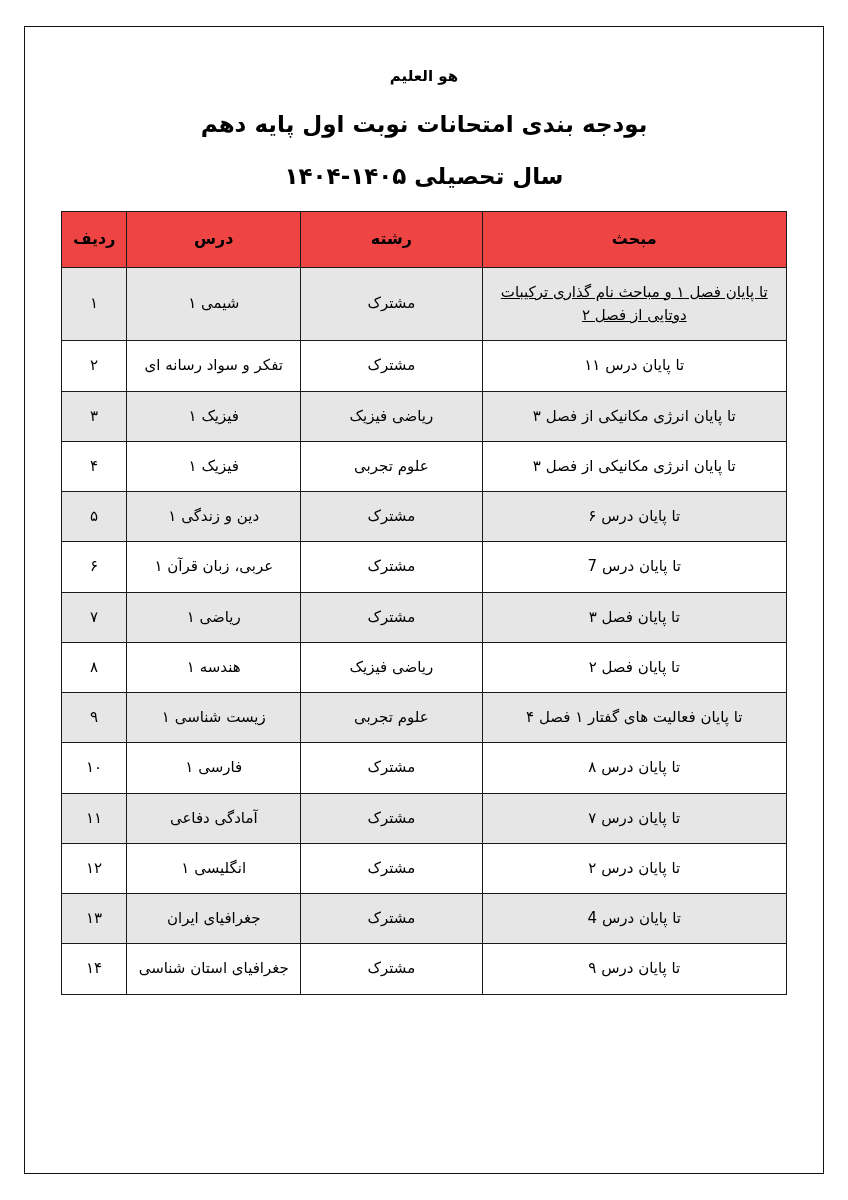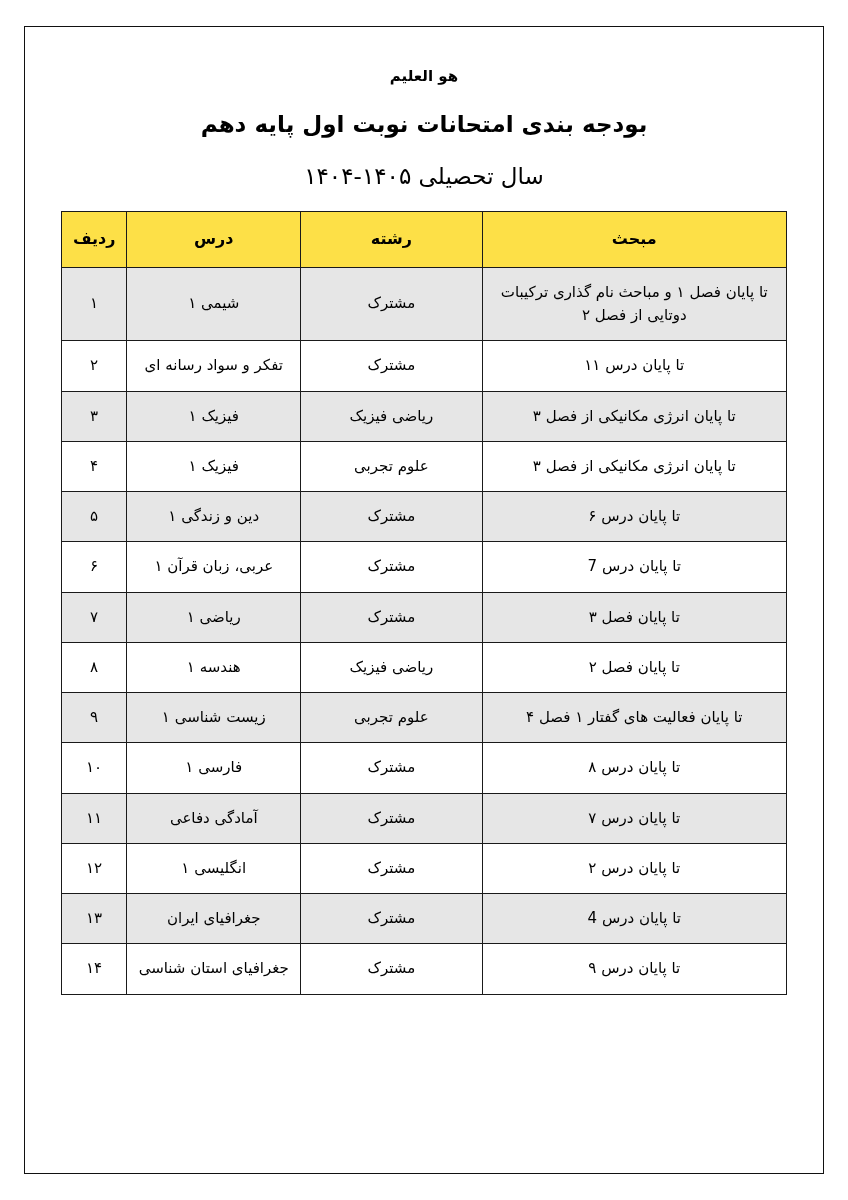--- a/index.html
+++ b/index.html
@@ -39,21 +39,21 @@
   }
   .title-1 {
     text-align: center;
     font-size: 23px;
     font-weight: 700;
     margin-bottom: 26px;
   }
   .title-2 {
     text-align: center;
     font-size: 23px;
-    font-weight: 400;
+    font-weight: 700;
     margin-bottom: 22px;
   }
   table.budget {
     border-collapse: collapse;
     width: 100%;
     table-layout: fixed;
     direction: rtl;
   }
   table.budget col.c-row { width: 9%; }
   table.budget col.c-course { width: 24%; }
@@ -62,35 +62,36 @@
 
   table.budget th, table.budget td {
     border: 1px solid #1a1a1a;
     text-align: center;
     vertical-align: middle;
     font-size: 15px;
     padding: 13px 6px;
     line-height: 1.55;
   }
   table.budget thead th {
-    background: #fde047;
+    background: #ef4444;
     font-weight: 700;
     font-size: 16px;
     padding: 15px 6px;
   }
   table.budget tbody tr.odd td {
     background: #e6e6e6;
   }
   table.budget tbody tr.even td {
     background: #ffffff;
   }
   td.topic-small {
     font-size: 11.5px;
     line-height: 1.7;
     padding: 8px 10px;
+    text-decoration: underline;
   }
   .footer {
     margin-top: auto;
     text-align: center;
     font-size: 17px;
     font-weight: 700;
     padding-top: 34px;
     padding-bottom: 34px;
   }
 </style>

